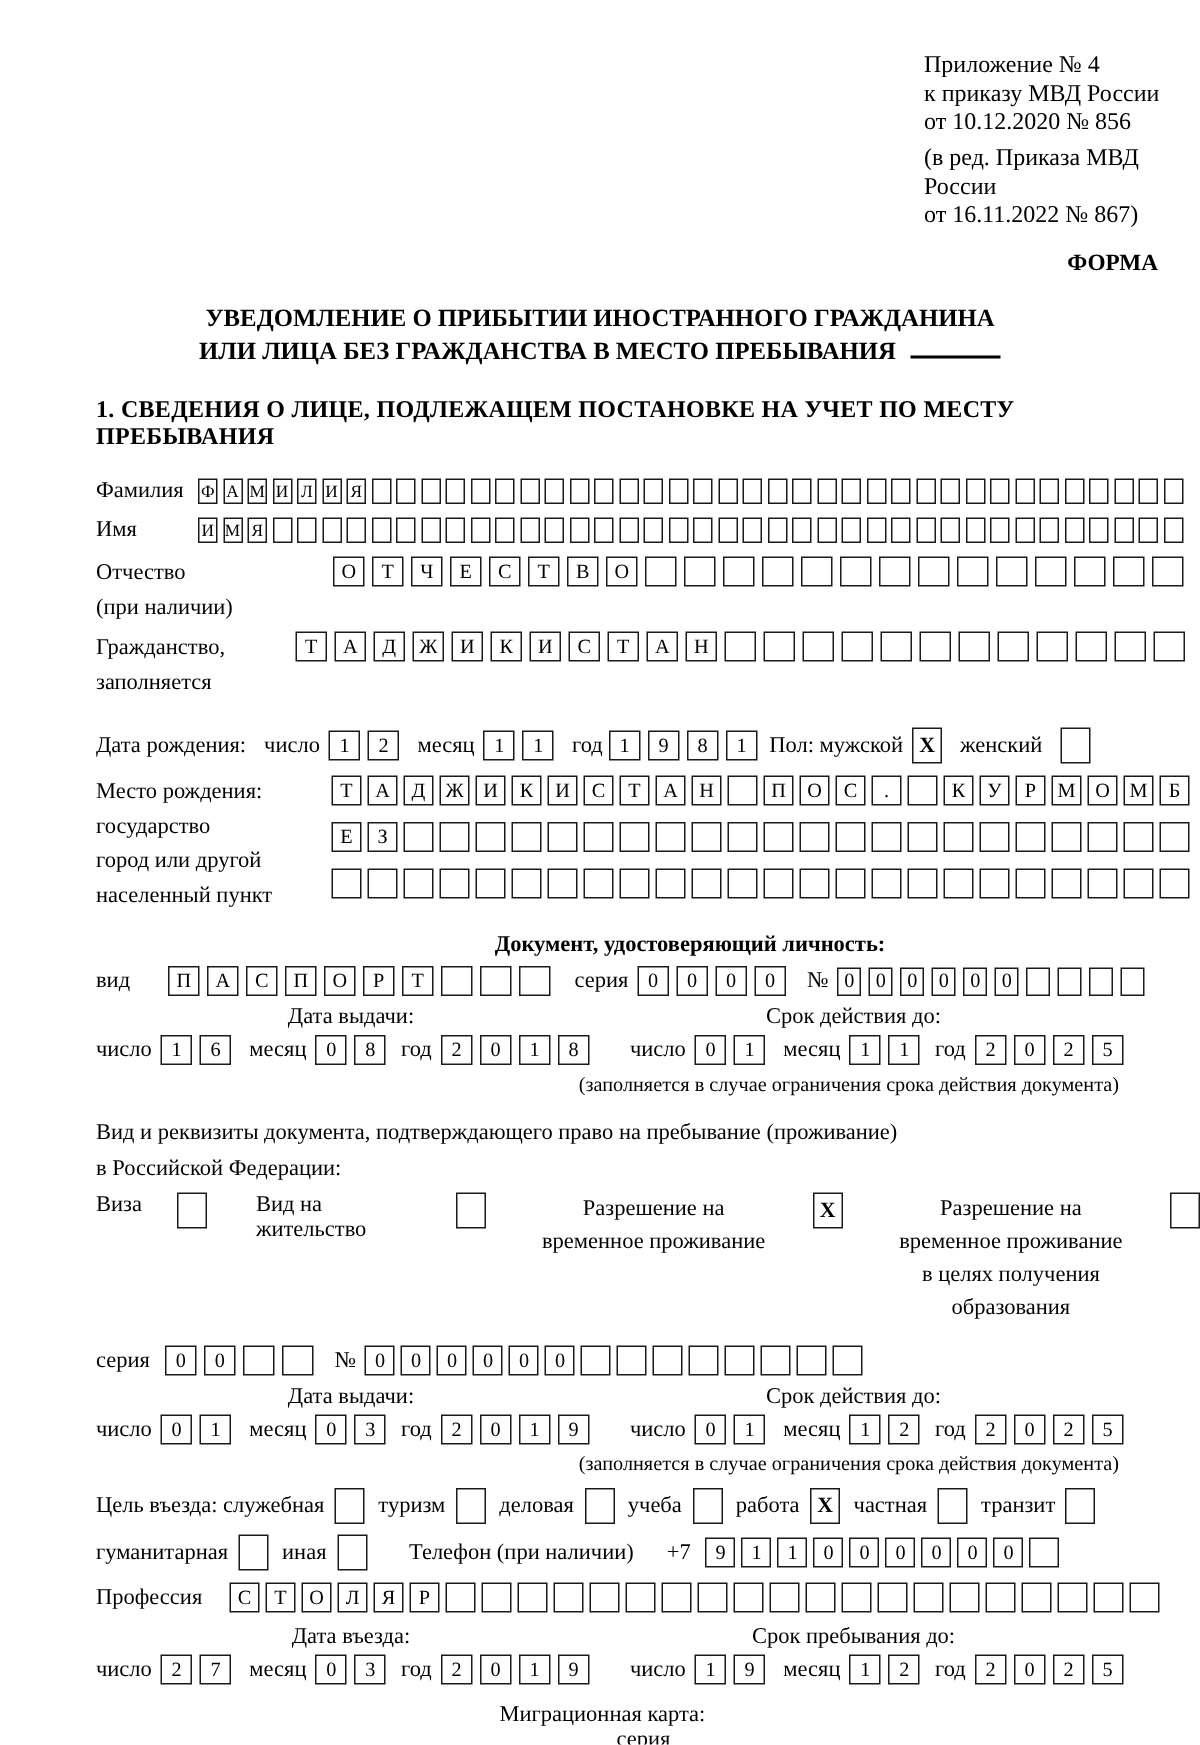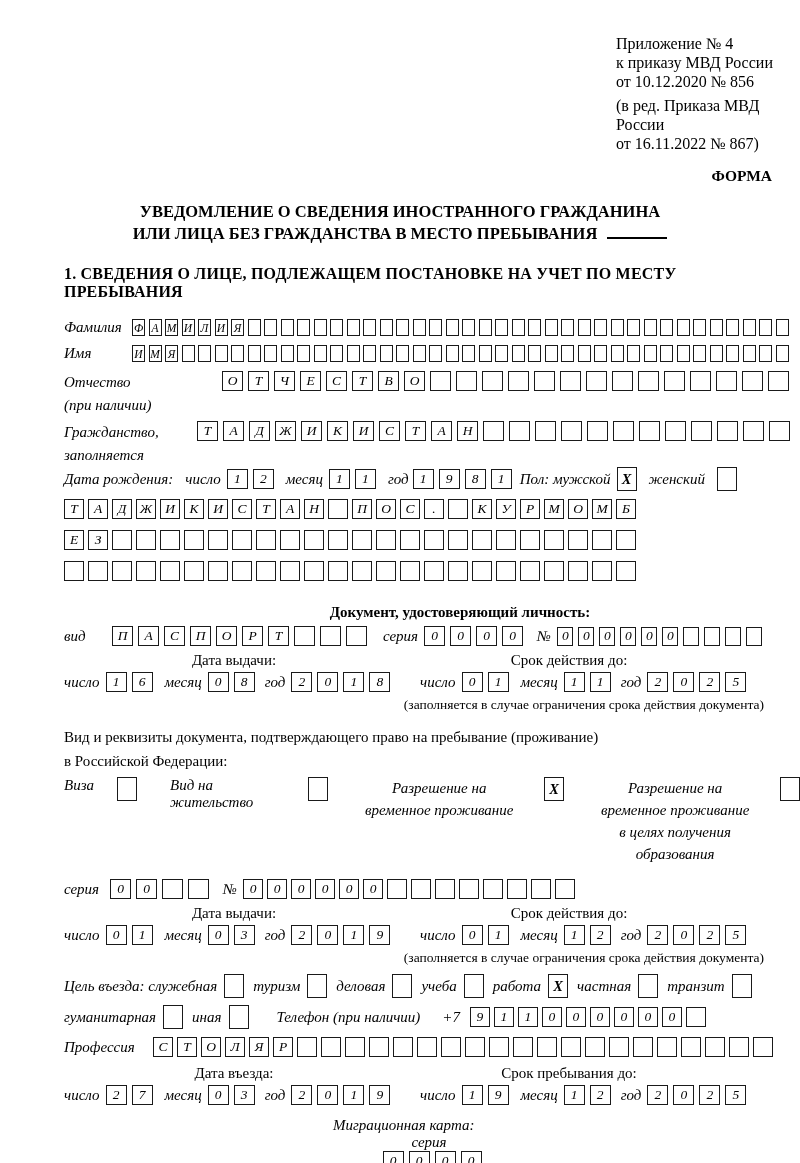--- a/index.html
+++ b/index.html
@@ -10,21 +10,21 @@
   .hdr{margin-left:552px;font-size:16px;line-height:19px;}
   .hdr .grp2{margin-top:5px;}
   .forma{margin-top:14px;padding-right:28px;text-align:right;font-weight:bold;font-size:15.5px;}
 
   
   .title{margin:16px 64px 0 0;text-align:center;font-weight:bold;font-size:16.5px;line-height:22px;}
   .uline{display:inline-block;width:60px;border-bottom:2px solid #000;margin-left:10px;}
   .sech{margin:20px 10px 0 0;font-weight:bold;font-size:16px;letter-spacing:.2px;}
 
   
-  .frow{display:flex;align-items:center;margin-top:9px;font-size:15px;font-style:italic;}
+  .frow{display:flex;align-items:center;margin-top:9px;font-size:15px;}
   .frow.top{align-items:flex-start;gap:19px;}
   .lbl{flex:0 0 auto;}
   .lblcol{flex:0 0 auto;line-height:23px;}
   .sub{margin:0 6px 0 12px;white-space:nowrap;}
   .sub.first{margin-left:0;}
 
   
   .cells{display:inline-flex;gap:5px;}
   .cell{box-sizing:border-box;flex:0 0 auto;width:21px;height:20px;border:1.6px solid #1a1a1a;
         display:inline-flex;align-items:center;justify-content:center;font-size:13.5px;}
@@ -41,21 +41,21 @@
   
   .docsec{margin:12px 64px 0 120px;text-align:center;font-weight:bold;font-size:15px;}
   .dheads{display:flex;margin-top:6px;font-size:15px;}
   .dh1{width:340px;text-align:center;}
   .dh2{width:330px;text-align:center;}
   .dgroup{display:inline-flex;align-items:center;}
   .dgroup .cells{margin-left:6px;}
   .dgroup .dl{margin-left:12px;}
   .dgroup .dl.first{margin-left:0;}
   .dgroup1{width:356px;}
-  .note{margin-top:5px;padding-right:36px;text-align:right;font-size:13.5px;}
+  .note{margin-top:5px;padding-right:54px;text-align:right;font-size:13.5px;}
 
   .ptext{margin-top:12px;font-size:15px;line-height:24px;}
   .permits{margin-top:4px;}
   .permits .plbl{width:196px;text-align:center;line-height:22px;margin-left:14px;}
   .permits .cb{margin-left:8px;}
   .permits .word{margin-left:14px;}
   .permits .word.first{margin-left:0;margin-right:2px;}
 
   .purpose .cb{margin-left:7px;}
   .purpose .word{margin-left:9px;}
@@ -73,21 +73,21 @@
     <div>к приказу МВД России</div>
     <div>от 10.12.2020 № 856</div>
     <div class="grp2">
       <div>(в ред. Приказа МВД России</div>
       <div>от 16.11.2022 № 867)</div>
     </div>
   </div>
   <div class="forma">ФОРМА</div>
 
   <div class="title">
-    <div>УВЕДОМЛЕНИЕ О СВЕДЕНИЯ ИНОСТРАННОГО ГРАЖДАНИНА</div>
+    <div>УВЕДОМЛЕНИЕ О ПРИБЫТИИ ИНОСТРАННОГО ГРАЖДАНИНА</div>
     <div><span>ИЛИ ЛИЦА БЕЗ ГРАЖДАНСТВА В МЕСТО ПРЕБЫВАНИЯ</span><span class="uline"></span></div>
   </div>
 
   <div class="sech">1. СВЕДЕНИЯ О ЛИЦЕ, ПОДЛЕЖАЩЕМ ПОСТАНОВКЕ НА УЧЕТ ПО МЕСТУ ПРЕБЫВАНИЯ</div>
 
   <div class="frow" style="margin-top:18px;">
     <span class="lbl" style="width:68px;">Фамилия</span>
     <span class="cells sm">
         <span class="cell">Ф</span>
         <span class="cell">А</span>
@@ -234,21 +234,21 @@
         <span class="cell"></span>
         <span class="cell"></span>
         <span class="cell"></span>
         <span class="cell"></span>
         <span class="cell"></span>
         <span class="cell"></span>
         <span class="cell"></span>
       </span>
   </div>
 
-  <div class="frow" style="margin-top:0;">
+  <div class="frow" style="margin-top:18px;">
     <span class="lbl">Дата рождения:</span>
     <span class="sub">число</span>
     <span class="cells">
         <span class="cell">1</span>
         <span class="cell">2</span>
       </span>
     <span class="sub">месяц</span>
     <span class="cells">
         <span class="cell">1</span>
         <span class="cell">1</span>
@@ -260,20 +260,26 @@
         <span class="cell">8</span>
         <span class="cell">1</span>
       </span>
     <span class="sub" style="margin-left:8px;">Пол: мужской</span>
     <span class="cb">X</span>
     <span class="sub">женский</span>
     <span class="cb" style="margin-left:6px;"></span>
   </div>
 
   <div class="frow top" style="margin-top:8px;">
+    <div class="lblcol" style="width:138px;">
+      <div>Место рождения:</div>
+      <div>государство</div>
+      <div>город или другой</div>
+      <div>населенный пункт</div>
+    </div>
     <div class="cellcol">
       <div class="cells tight">
           <span class="cell">Т</span>
           <span class="cell">А</span>
           <span class="cell">Д</span>
           <span class="cell">Ж</span>
           <span class="cell">И</span>
           <span class="cell">К</span>
           <span class="cell">И</span>
           <span class="cell">С</span>

